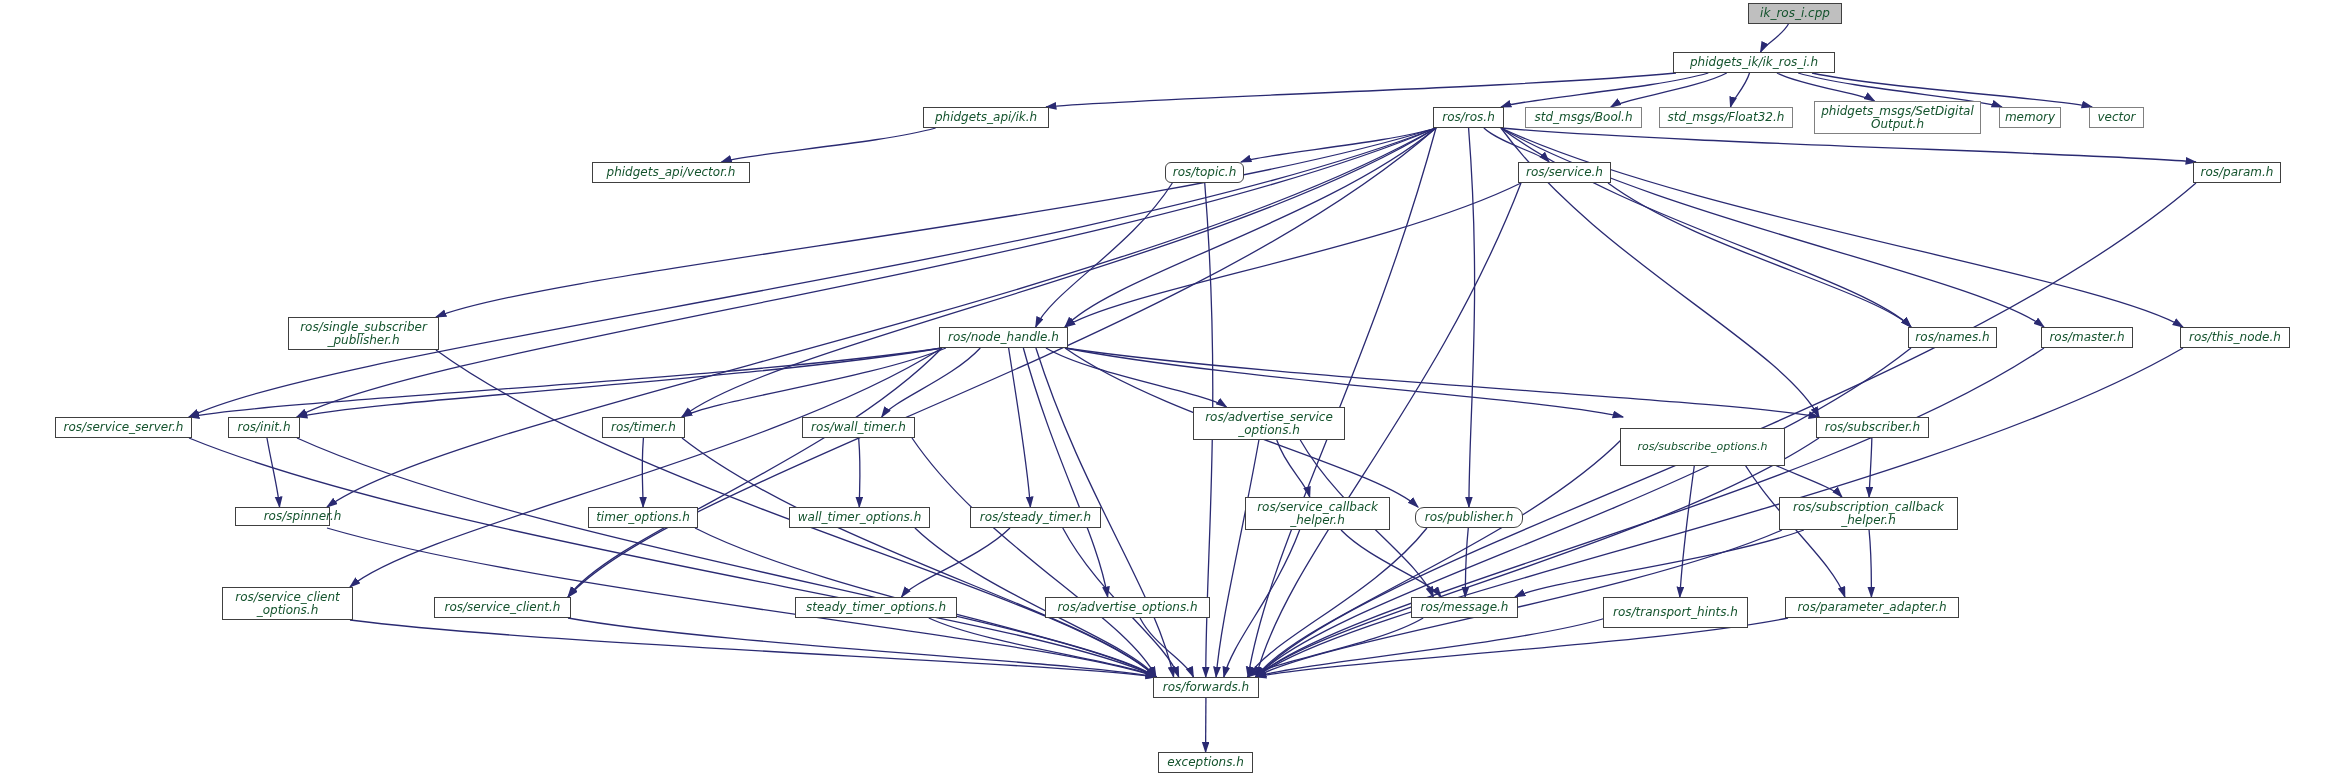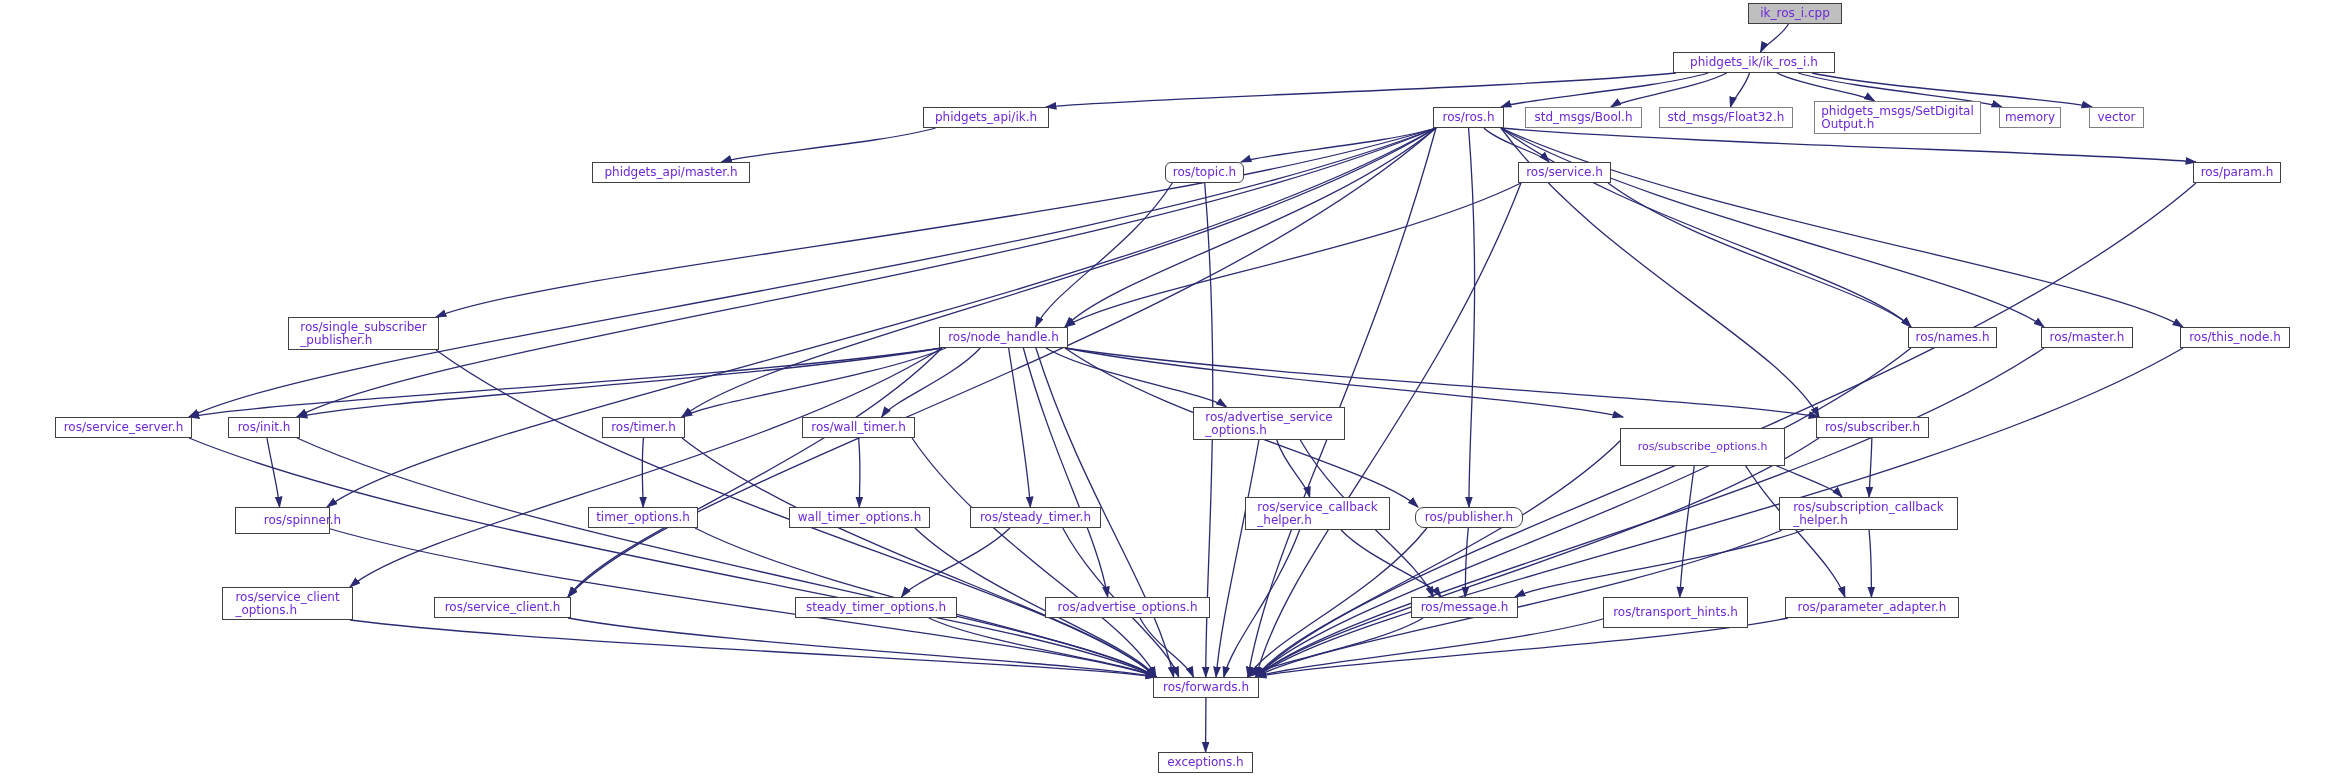--- a/index.html
+++ b/index.html
@@ -1,22 +1,22 @@
 <!DOCTYPE html>
 <html><head>
 <meta charset="utf-8">
 <style>
   html,body{margin:0;padding:0;background:#ffffff;}
   #stage{position:relative;width:2334px;height:783px;background:#ffffff;
          font-family:"DejaVu Sans","Liberation Sans",sans-serif;overflow:hidden;}
   #edges{position:absolute;left:0;top:0;width:2334px;height:783px;pointer-events:none;}
   .node{position:absolute;box-sizing:border-box;display:flex;align-items:center;
-        justify-content:center;text-align:left;background:#ffffff;
-        border:1px solid #808080;color:#6d28d9;line-height:1.08;
-        white-space:pre-line;}
+        justify-content:center;text-align:center;background:#ffffff;
+        border:1px solid #808080;color:#14532d;line-height:1.08;
+        white-space:pre-line;font-style:italic;}
   .node.linked{border:1px solid #404040;}
   .node.root{background:#bfbfbf;border:1px solid #404040;}
   .nlabel{display:block;padding:0 4px;}
 </style>
 </head>
 <body>
 
 <div id="stage">
   <svg id="edges" viewBox="0 0 2334 783" xmlns="http://www.w3.org/2000/svg">
     <defs>
@@ -115,39 +115,39 @@
       <div class="node root" style="left: 1748px; top: 3px; width: 94px; height: 21px; font-size: 12px;"><span class="nlabel">ik_ros_i.cpp</span></div>
       <div class="node linked" style="left: 1673px; top: 52px; width: 162px; height: 21px; font-size: 12px;"><span class="nlabel">phidgets_ik/ik_ros_i.h</span></div>
       <div class="node linked" style="left: 923px; top: 107px; width: 126px; height: 21px; font-size: 12px;"><span class="nlabel">phidgets_api/ik.h</span></div>
       <div class="node linked" style="left: 1433px; top: 107px; width: 71px; height: 21px; font-size: 12px;"><span class="nlabel">ros/ros.h</span></div>
       <div class="node" style="left: 1525px; top: 107px; width: 117px; height: 21px; font-size: 12px;"><span class="nlabel">std_msgs/Bool.h</span></div>
       <div class="node" style="left: 1659px; top: 107px; width: 134px; height: 21px; font-size: 12px;"><span class="nlabel">std_msgs/Float32.h</span></div>
       <div class="node" style="left: 1814px; top: 101px; width: 167px; height: 33px; font-size: 12px;"><span class="nlabel">phidgets_msgs/SetDigital
 Output.h</span></div>
       <div class="node" style="left: 1999px; top: 107px; width: 62px; height: 21px; font-size: 12px;"><span class="nlabel">memory</span></div>
       <div class="node" style="left: 2089px; top: 107px; width: 55px; height: 21px; font-size: 12px;"><span class="nlabel">vector</span></div>
-      <div class="node linked" style="left: 592px; top: 162px; width: 158px; height: 21px; font-size: 12px;"><span class="nlabel">phidgets_api/master.h</span></div>
+      <div class="node linked" style="left: 592px; top: 162px; width: 158px; height: 21px; font-size: 12px;"><span class="nlabel">phidgets_api/vector.h</span></div>
       <div class="node linked" style="left: 1165px; top: 162px; width: 79px; height: 21px; font-size: 12px; border-radius: 6px;"><span class="nlabel">ros/topic.h</span></div>
       <div class="node linked" style="left: 1518px; top: 162px; width: 93px; height: 21px; font-size: 12px;"><span class="nlabel">ros/service.h</span></div>
       <div class="node linked" style="left: 2193px; top: 162px; width: 88px; height: 21px; font-size: 12px;"><span class="nlabel">ros/param.h</span></div>
       <div class="node linked" style="left: 288px; top: 317px; width: 151px; height: 33px; font-size: 12px;"><span class="nlabel">ros/single_subscriber
 _publisher.h</span></div>
       <div class="node linked" style="left: 939px; top: 327px; width: 129px; height: 21px; font-size: 12px;"><span class="nlabel">ros/node_handle.h</span></div>
       <div class="node linked" style="left: 1908px; top: 327px; width: 89px; height: 21px; font-size: 12px;"><span class="nlabel">ros/names.h</span></div>
       <div class="node linked" style="left: 2041px; top: 327px; width: 92px; height: 21px; font-size: 12px;"><span class="nlabel">ros/master.h</span></div>
       <div class="node linked" style="left: 2180px; top: 327px; width: 110px; height: 21px; font-size: 12px;"><span class="nlabel">ros/this_node.h</span></div>
       <div class="node linked" style="left: 55px; top: 417px; width: 137px; height: 21px; font-size: 12px;"><span class="nlabel">ros/service_server.h</span></div>
       <div class="node linked" style="left: 228px; top: 417px; width: 72px; height: 21px; font-size: 12px;"><span class="nlabel">ros/init.h</span></div>
       <div class="node linked" style="left: 602px; top: 417px; width: 83px; height: 21px; font-size: 12px;"><span class="nlabel">ros/timer.h</span></div>
       <div class="node linked" style="left: 802px; top: 417px; width: 113px; height: 21px; font-size: 12px;"><span class="nlabel">ros/wall_timer.h</span></div>
       <div class="node linked" style="left: 1193px; top: 407px; width: 152px; height: 33px; font-size: 12px;"><span class="nlabel">ros/advertise_service
 _options.h</span></div>
       <div class="node linked" style="left: 1620px; top: 428px; width: 165px; height: 38px; font-size: 11px;"><span class="nlabel">ros/subscribe_options.h</span></div>
       <div class="node linked" style="left: 1816px; top: 417px; width: 113px; height: 21px; font-size: 12px;"><span class="nlabel">ros/subscriber.h</span></div>
-      <div class="node linked" style="left: 235px; top: 507px; width: 95px; height: 27px; font-size: 12px; padding-left: 40px;"><span class="nlabel">ros/spinner.h</span></div>
+      <div class="node linked" style="left: 235px; top: 507px; width: 95px; height: 19px; font-size: 12px; padding-left: 40px;"><span class="nlabel">ros/spinner.h</span></div>
       <div class="node linked" style="left: 588px; top: 507px; width: 110px; height: 21px; font-size: 12px;"><span class="nlabel">timer_options.h</span></div>
       <div class="node linked" style="left: 789px; top: 507px; width: 141px; height: 21px; font-size: 12px;"><span class="nlabel">wall_timer_options.h</span></div>
       <div class="node linked" style="left: 970px; top: 507px; width: 131px; height: 21px; font-size: 12px;"><span class="nlabel">ros/steady_timer.h</span></div>
       <div class="node linked" style="left: 1245px; top: 497px; width: 145px; height: 33px; font-size: 12px;"><span class="nlabel">ros/service_callback
 _helper.h</span></div>
       <div class="node linked" style="left: 1415px; top: 507px; width: 108px; height: 21px; font-size: 12px; border-radius: 9px;"><span class="nlabel">ros/publisher.h</span></div>
       <div class="node linked" style="left: 1779px; top: 497px; width: 179px; height: 33px; font-size: 12px;"><span class="nlabel">ros/subscription_callback
 _helper.h</span></div>
       <div class="node linked" style="left: 222px; top: 587px; width: 131px; height: 33px; font-size: 12px;"><span class="nlabel">ros/service_client
 _options.h</span></div>

